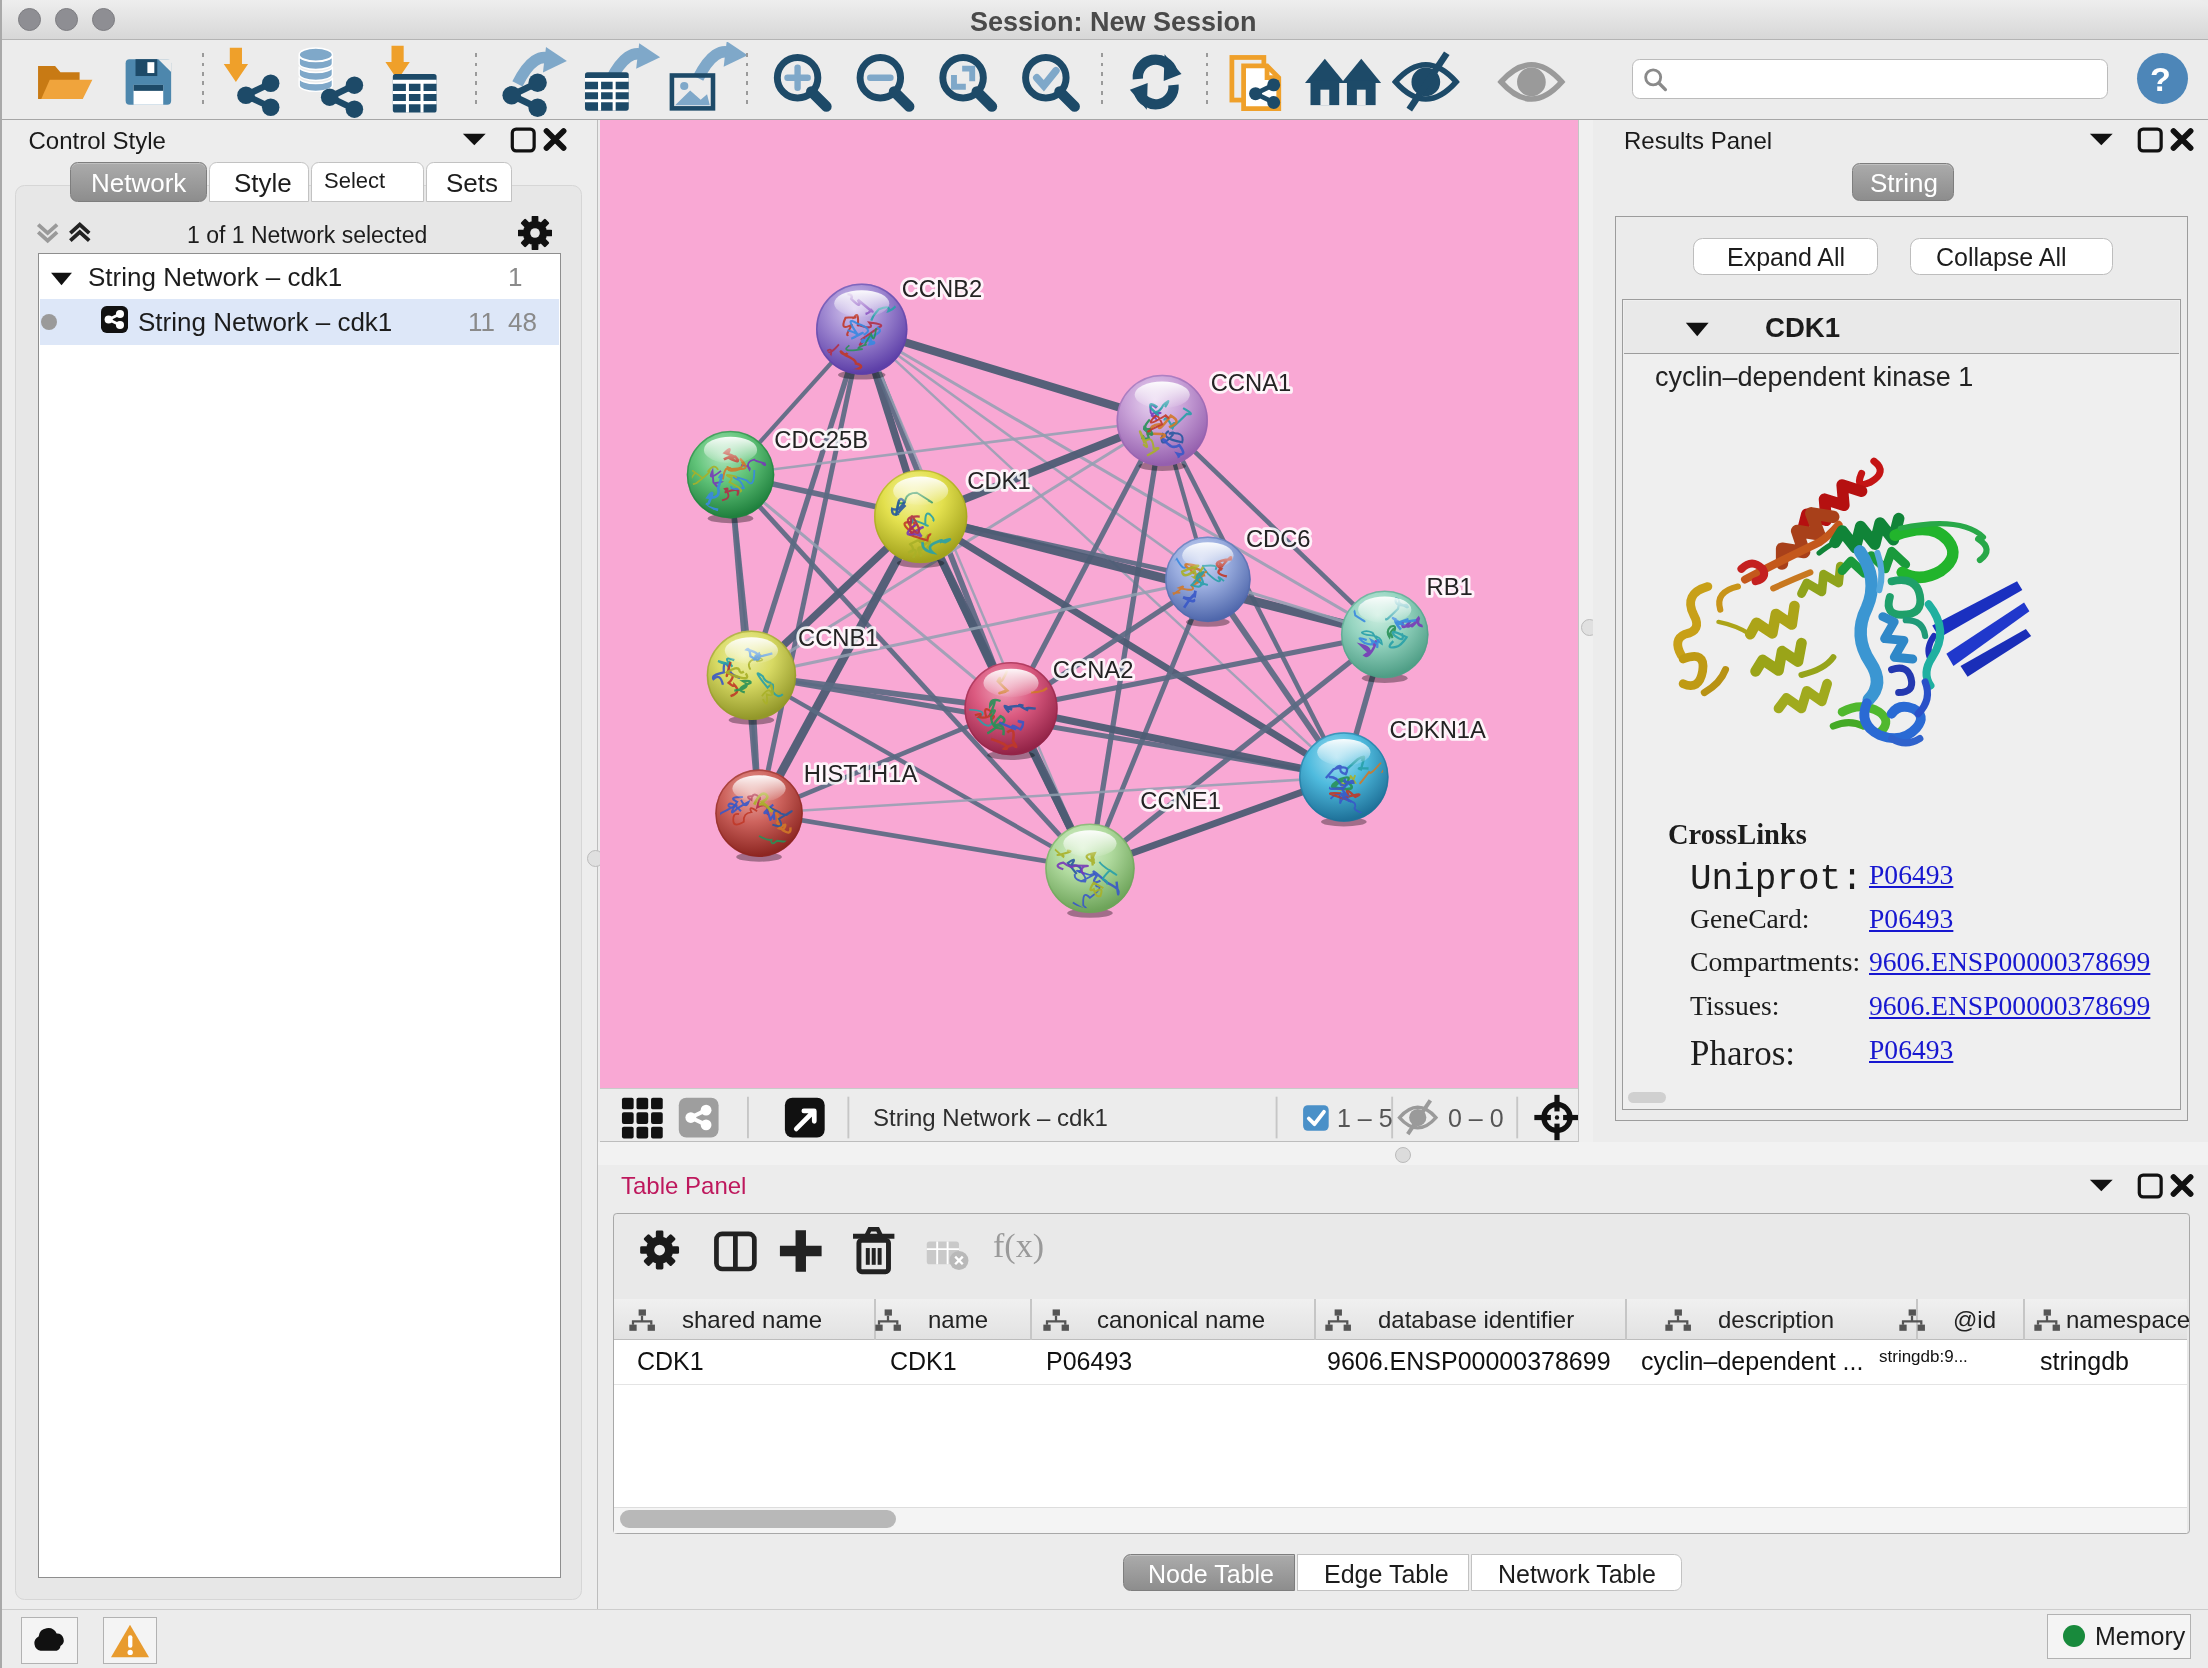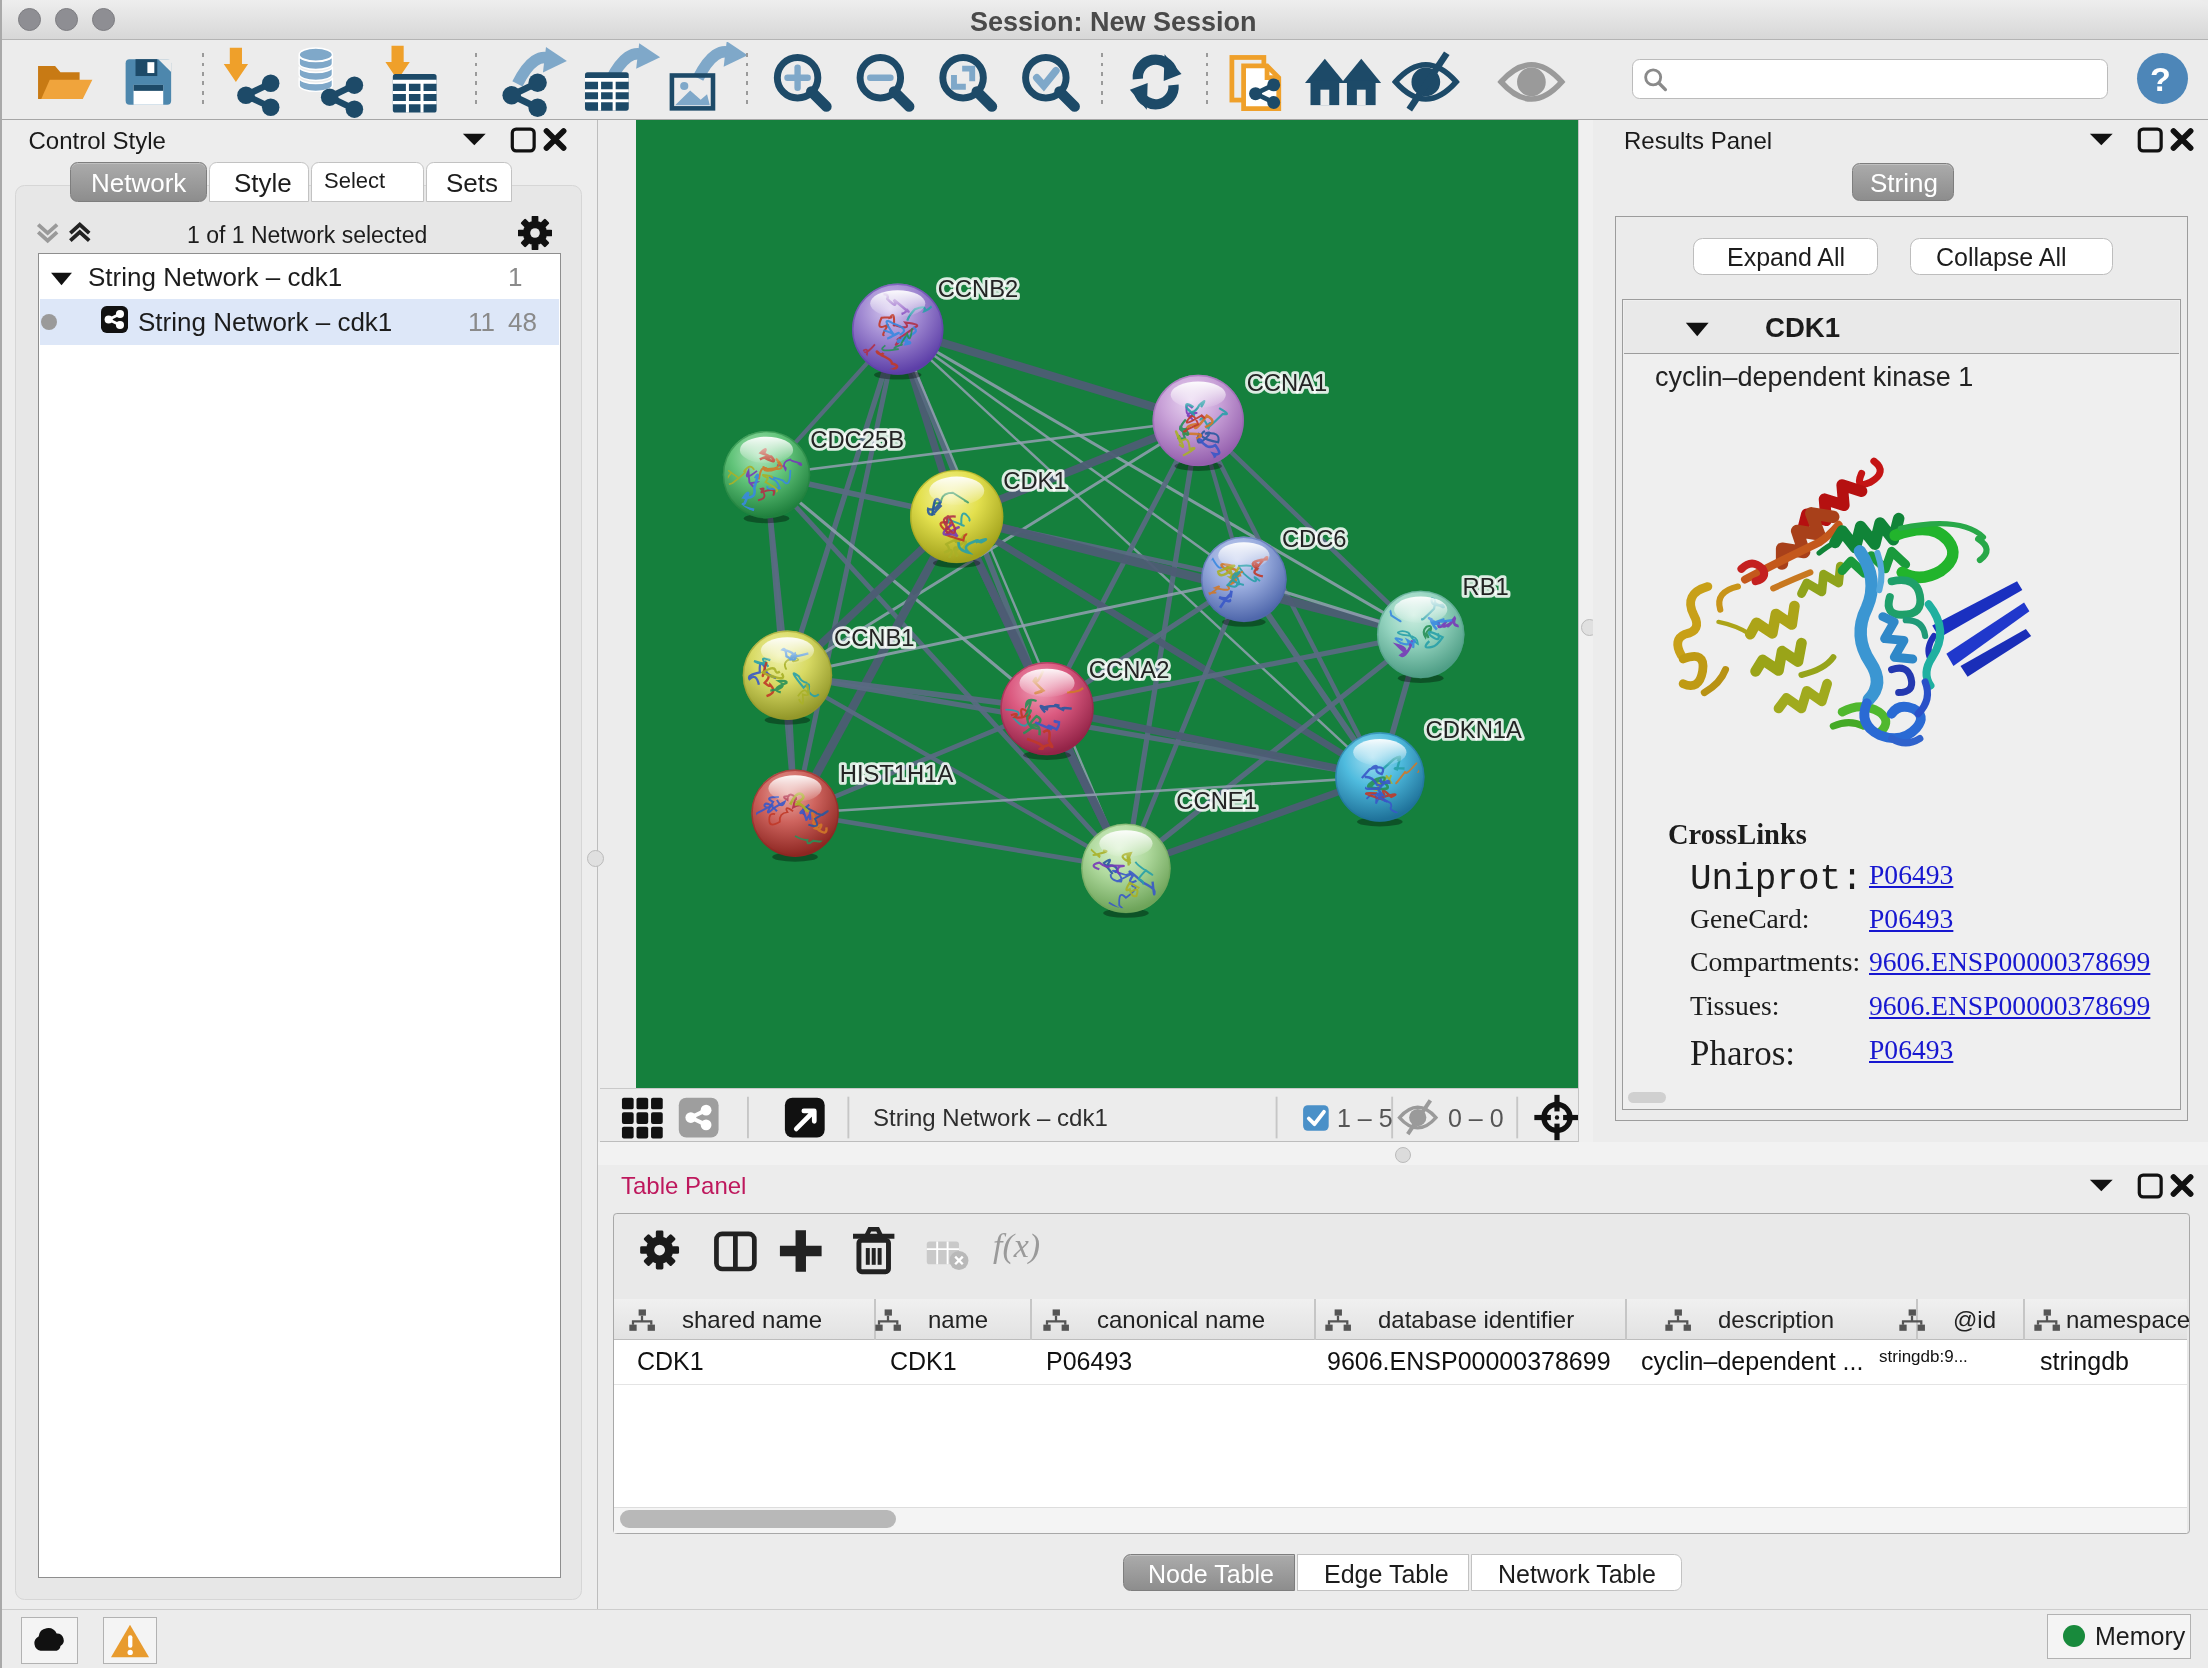--- a/index.html
+++ b/index.html
@@ -164,21 +164,21 @@
     <line x1="7.92" y1="14" x2="19.7" y2="8.3" stroke="#fff" stroke-width="3.0"></line>
     <line x1="7.92" y1="14" x2="19.7" y2="19.7" stroke="#fff" stroke-width="3.0"></line>
     <circle cx="7.92" cy="14" r="4.2" fill="#fff"></circle>
     <circle cx="19.7" cy="8.3" r="4.2" fill="#fff"></circle>
     <circle cx="19.7" cy="19.7" r="4.2" fill="#fff"></circle>
   </svg>
 <div class="txt" style="left:138px;top:307px;font-size:26px">String Network – cdk1</div>
 <div class="txt" style="left:468px;top:307px;font-size:26px;color:#8a8a8a">11</div>
 <div class="txt" style="left:508px;top:307px;font-size:26px;color:#8a8a8a">48</div>
 <div class="abs" style="left:587px;top:850px;width:17px;height:17px;border-radius:50%;background:#e0e0e0;border:1px solid #bbb"></div>
-<div class="abs" style="left:636px;top:120px;width:978px;height:1192px;background:#15803d;overflow:hidden">
+<div class="abs" style="left:600px;top:120px;width:978px;height:1192px;background:#f9a8d4;overflow:hidden">
     <svg width="978" height="968" viewBox="0 0 1028 1018" xmlns="http://www.w3.org/2000/svg" style="position:absolute;left:0;top:0">
 <defs>
 <radialGradient id="gCCNB2" cx="0.42" cy="0.28" r="0.80">
           <stop offset="0" stop-color="#d9ccf0"></stop>
           <stop offset="0.40" stop-color="#a18ad2"></stop>
           <stop offset="0.88" stop-color="#5d3fa8"></stop>
           <stop offset="1" stop-color="#5d3fa8"></stop>
         </radialGradient>
 <clipPath id="cpCCNB2">
           <circle cx="275" cy="220" r="43"></circle>
@@ -649,21 +649,21 @@
     <line x1="267.76" y1="34.88" x2="267.76" y2="52.56" stroke="#222" stroke-width="4.2"></line>
     <line x1="274" y1="34.88" x2="274" y2="52.56" stroke="#222" stroke-width="4.2"></line>
     <line x1="280.24" y1="34.88" x2="280.24" y2="52.56" stroke="#222" stroke-width="4.2"></line>
     <rect x="330" y="28" width="34" height="24" rx="3" fill="#c9c9c9"></rect>
     <line x1="330" y1="36" x2="364" y2="36" stroke="#fff" stroke-width="2"></line>
     <line x1="341" y1="28" x2="341" y2="52" stroke="#fff" stroke-width="2"></line>
     <line x1="352" y1="28" x2="352" y2="52" stroke="#fff" stroke-width="2"></line>
     <circle cx="364" cy="48" r="10" fill="#b9b9b9"></circle>
     <path d="M360 44 L368 52 M368 44 L360 52" stroke="#fff" stroke-width="2.5"></path>
   </svg>
-<div class="txt" style="left:993px;top:1227px;font-size:34px;color:#9a9a9a;font-family:'Liberation Serif',serif;font-style:italic">f(x)</div>
+<div class="txt" style="left:993px;top:1227px;font-size:34px;color:#9a9a9a;font-family:'Liberation Serif',serif;">f(x)</div>
 <div class="abs" style="left:614px;top:1299px;width:1573px;height:41px;background:linear-gradient(180deg,#f0f0f0,#e2e2e2);border-bottom:1.9px solid #bdbdbd"></div>
 <div class="txt" style="left:682px;top:1306px;font-size:24px;color:#222">shared name</div>
 <svg style="position:absolute;left:627px;top:1307px" width="30" height="28.5" viewBox="0 0 32 30">
     <rect x="12.4" y="2.4000000000000004" width="7.800000000000001" height="6.6" fill="#555"></rect>
     <rect x="2.5" y="18.6" width="7.800000000000001" height="6.6" fill="#555"></rect>
     <rect x="22.0" y="18.6" width="7.800000000000001" height="6.6" fill="#555"></rect>
     <path d="M16 9.0 L16 15 M6.4 18.6 L6.4 15 L25.9 15 L25.9 18.6" fill="none" stroke="#555" stroke-width="2.4"></path>
   </svg>
 <div class="abs" style="left:874px;top:1299px;width:1.9px;height:41px;background:#c6c6c6"></div>
 <div class="txt" style="left:928px;top:1306px;font-size:24px;color:#222">name</div>

